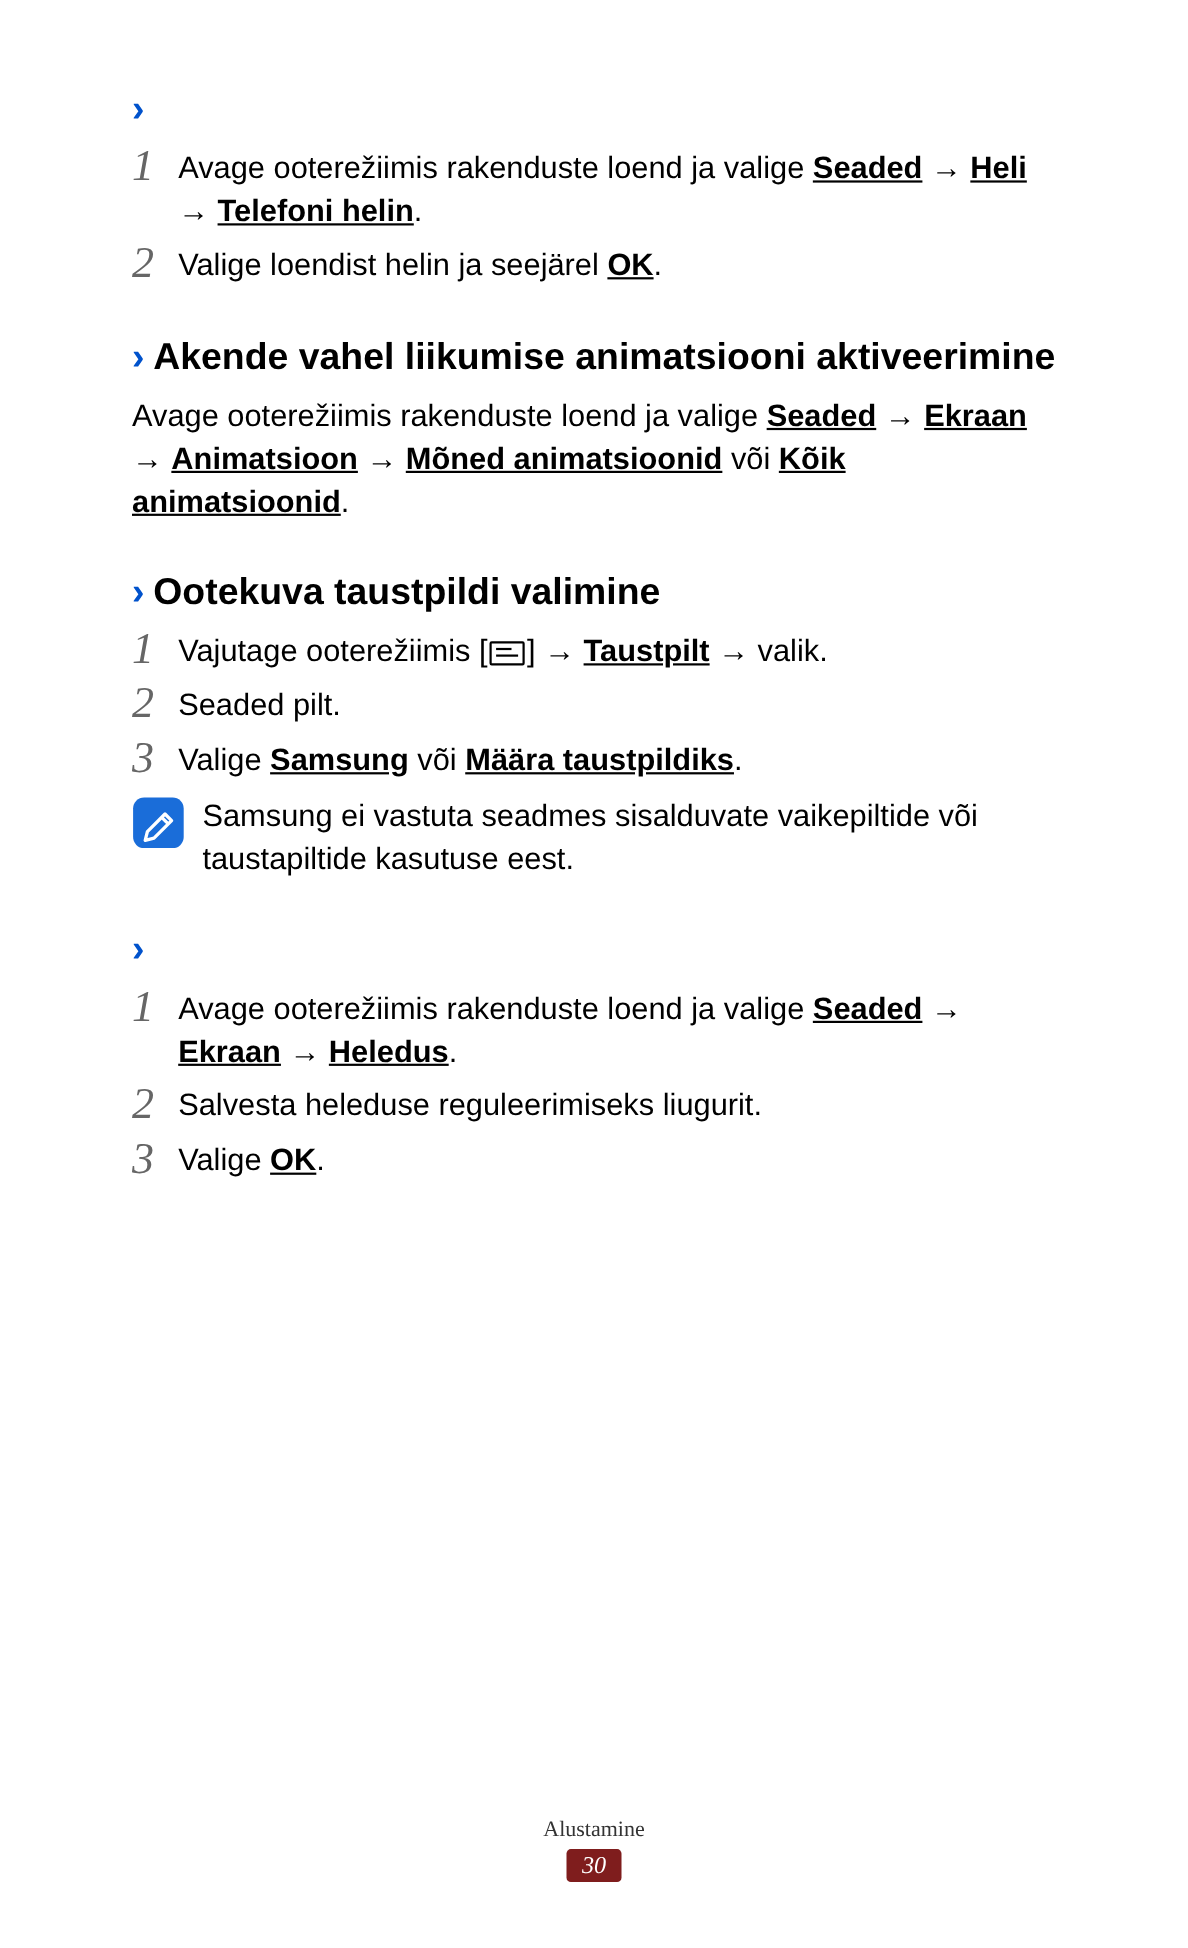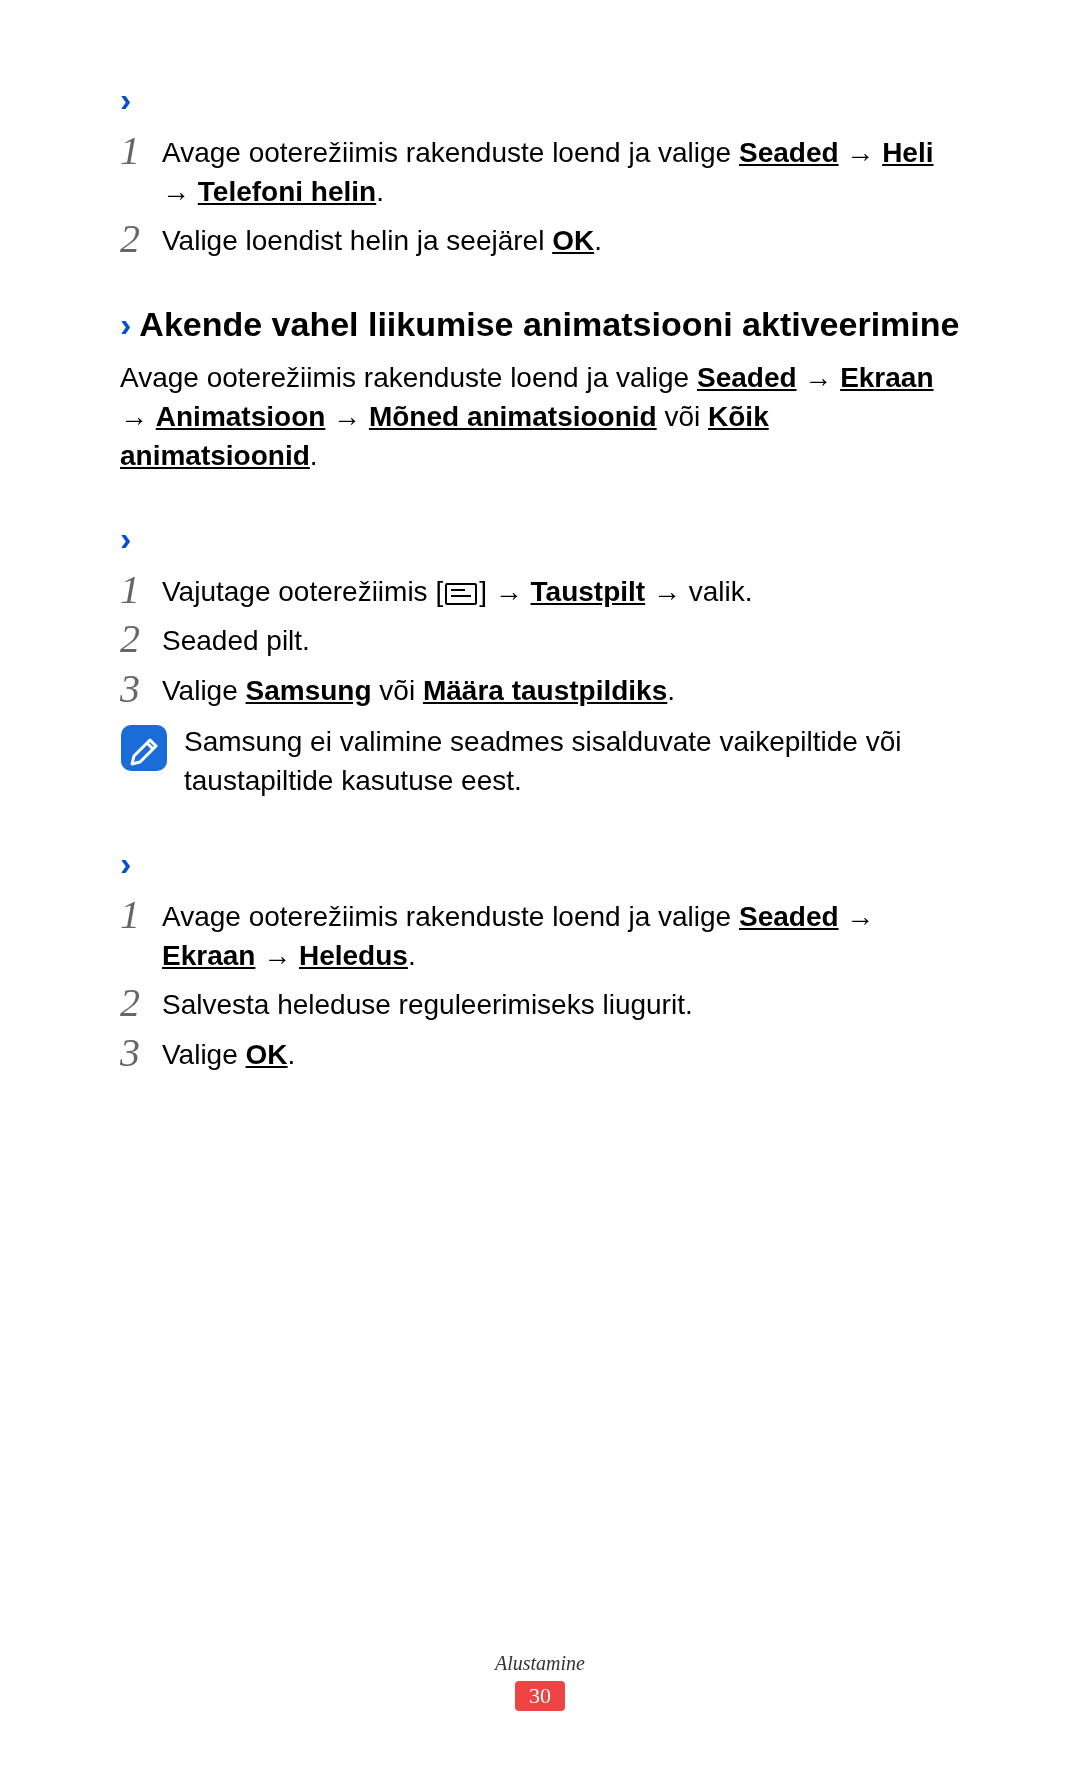--- a/index.html
+++ b/index.html
@@ -102,30 +102,30 @@
       background: #000;
     }
     .footer {
       position: absolute;
       bottom: 60px;
       left: 0;
       right: 0;
       text-align: center;
     }
     .footer-label {
-      font-style: italic;
       font-size: 20px;
       font-family: Georgia, serif;
       color: #333;
       margin-bottom: 6px;
     }
     .page-badge {
       display: inline-block;
-      background: #ef4444;
+      background: #7f1d1d;
       color: #fff;
+      font-style: italic;
       font-family: Georgia, serif;
       font-size: 22px;
       padding: 2px 14px;
       border-radius: 4px;
     }
   </style>
 </head>
 <body>
 
 <div id="content">
@@ -145,40 +145,41 @@
     <div class="section">
       <div class="section-heading">
         <span class="chevron">›</span>
         <span>Akende vahel liikumise animatsiooni aktiveerimine</span>
       </div>
       <div class="paragraph">Avage ooterežiimis rakenduste loend ja valige <span class="bold">Seaded</span> → <span class="bold">Ekraan</span> → <span class="bold">Animatsioon</span> → <span class="bold">Mõned animatsioonid</span> või <span class="bold">Kõik animatsioonid</span>.</div>
     </div>
     <div class="section">
       <div class="section-heading">
         <span class="chevron">›</span>
+        <span>Ootekuva taustpildi valimine</span>
       </div>
       <div class="numbered-item">
         <div class="num">1</div>
         <div class="item-text">Vajutage ooterežiimis [<span class="menu-icon"></span>] → <span class="bold">Taustpilt</span> → valik.</div>
       </div>
       <div class="numbered-item">
         <div class="num">2</div>
         <div class="item-text">Seaded pilt.</div>
       </div>
       <div class="numbered-item">
         <div class="num">3</div>
         <div class="item-text">Valige <span class="bold">Samsung</span> või <span class="bold">Määra taustpildiks</span>.</div>
       </div>
       <div class="note-block">
         <div class="note-icon"><svg viewBox="0 0 48 48" width="48" height="48">
             <rect x="1" y="1" width="46" height="46" rx="10" fill="#1a6dd9"></rect>
             <path d="M14 32 L30 16 L36 22 L20 38 L12 40 L14 32 Z" fill="none" stroke="#fff" stroke-width="3" stroke-linejoin="round"></path>
             <line x1="27" y1="19" x2="33" y2="25" stroke="#fff" stroke-width="3"></line>
           </svg></div>
-        <div class="note-text">Samsung ei valimine seadmes sisalduvate vaikepiltide või taustapiltide kasutuse eest.</div>
+        <div class="note-text">Samsung ei vastuta seadmes sisalduvate vaikepiltide või taustapiltide kasutuse eest.</div>
       </div>
     </div>
     <div class="section">
       <div class="section-heading">
         <span class="chevron">›</span>
       </div>
       <div class="numbered-item">
         <div class="num">1</div>
         <div class="item-text">Avage ooterežiimis rakenduste loend ja valige <span class="bold">Seaded</span> → <span class="bold">Ekraan</span> → <span class="bold">Heledus</span>.</div>
       </div>

